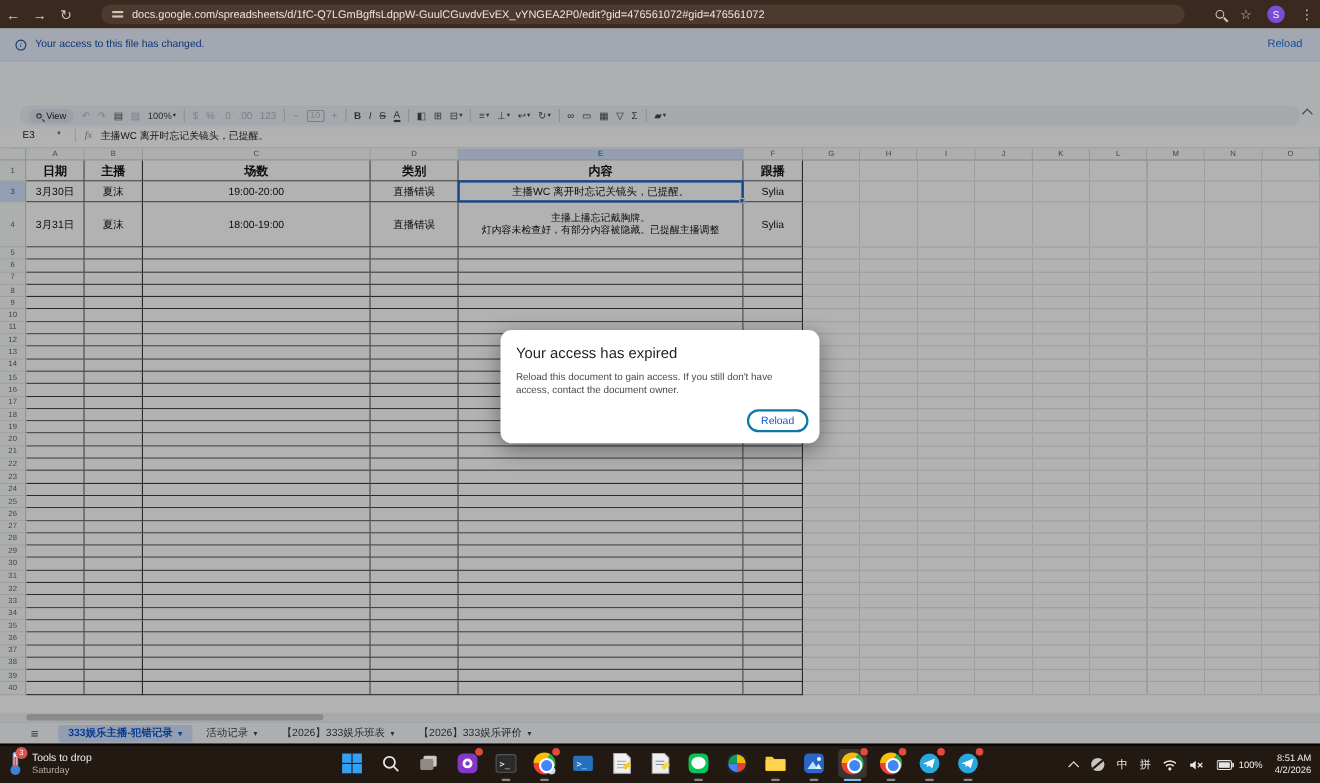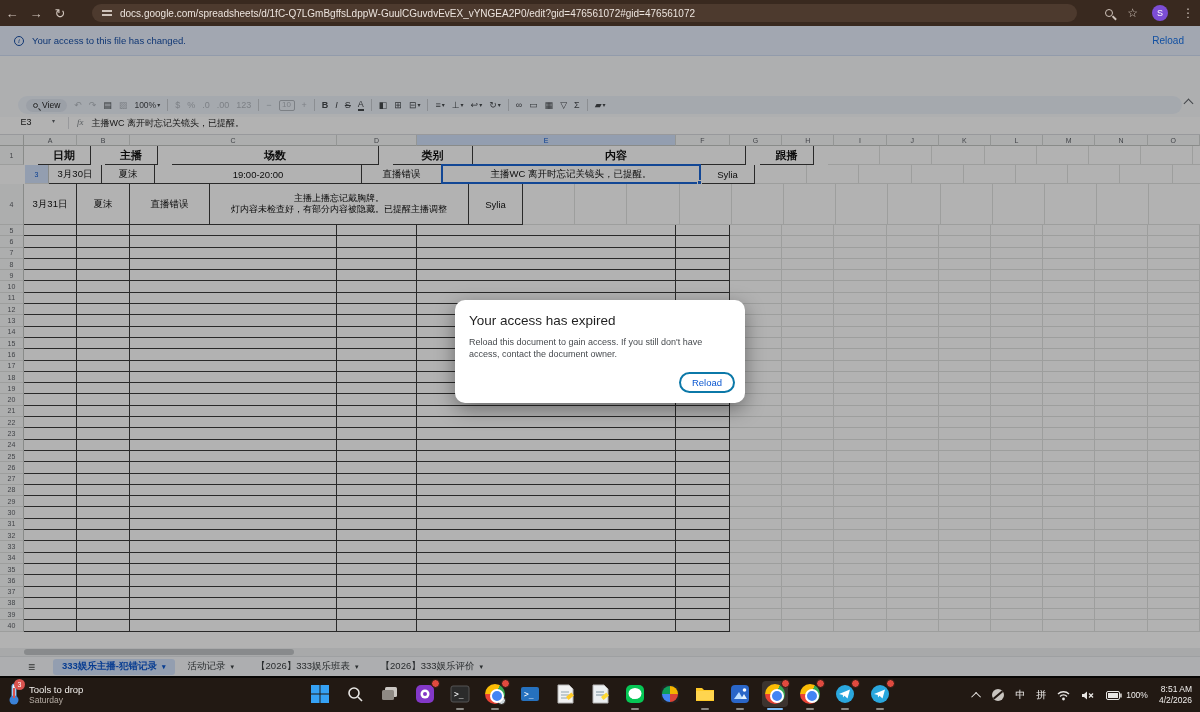--- a/index.html
+++ b/index.html
@@ -279,46 +279,47 @@
         <div class="chcell" style="width: 52.2px;">H</div>
         <div class="chcell" style="width: 52.2px;">I</div>
         <div class="chcell" style="width: 52.2px;">J</div>
         <div class="chcell" style="width: 52.2px;">K</div>
         <div class="chcell" style="width: 52.2px;">L</div>
         <div class="chcell" style="width: 52.2px;">M</div>
         <div class="chcell" style="width: 52.2px;">N</div>
         <div class="chcell" style="width: auto; flex: 1 1 0%;">O</div>
       </div>
     <div>
-        <div class="grow" style="height: 19px; gap: 14px;">
+        <div class="grow" style="height: 19px;">
           <div class="rh">1</div>
           <div class="cell hcell" style="width: 53px;">日期</div>
           <div class="cell hcell" style="width: 53px;">主播</div>
           <div class="cell hcell" style="width: 207px;">场数</div>
           <div class="cell hcell" style="width: 80px;">类别</div>
           <div class="cell hcell" style="width: 259px;">内容</div>
           <div class="cell hcell" style="width: 54px;">跟播</div>
           <div class="fillcol"></div>
         </div>
-        <div class="grow" style="height: 19px; padding-left: 25px;">
+        <div class="grow" style="height: 19px;">
           <div class="rh sel">3</div>
           <div class="cell" style="width: 53px;">3月30日</div>
           <div class="cell" style="width: 53px;">夏沫</div>
           <div class="cell" style="width: 207px;">19:00-20:00</div>
           <div class="cell" style="width: 80px;">直播错误</div>
           <div class="cell rel" style="width: 259px;">主播WC 离开时忘记关镜头，已提醒。<div class="selbox">
               <div class="selhandle"></div>
             </div></div>
           <div class="cell" style="width: 54px;">Sylia</div>
           <div class="fillcol"></div>
         </div>
         <div class="grow" style="height: 41px;">
           <div class="rh">4</div>
           <div class="cell" style="width: 53px;">3月31日</div>
           <div class="cell" style="width: 53px;">夏沫</div>
+          <div class="cell" style="width: 207px;">18:00-19:00</div>
           <div class="cell" style="width: 80px;">直播错误</div>
           <div class="cell two" style="width: 259px;">
             <div>主播上播忘记戴胸牌。</div>
             <div class="clipwrap"><span class="clip">灯内容未检查好，有部分内容被隐藏。已提醒主播调整</span></div>
           </div>
           <div class="cell" style="width: 54px;">Sylia</div>
           <div class="fillcol"></div>
         </div>
         <div class="grow" style="height: 11.3px;">
           <div class="rh">5</div>

